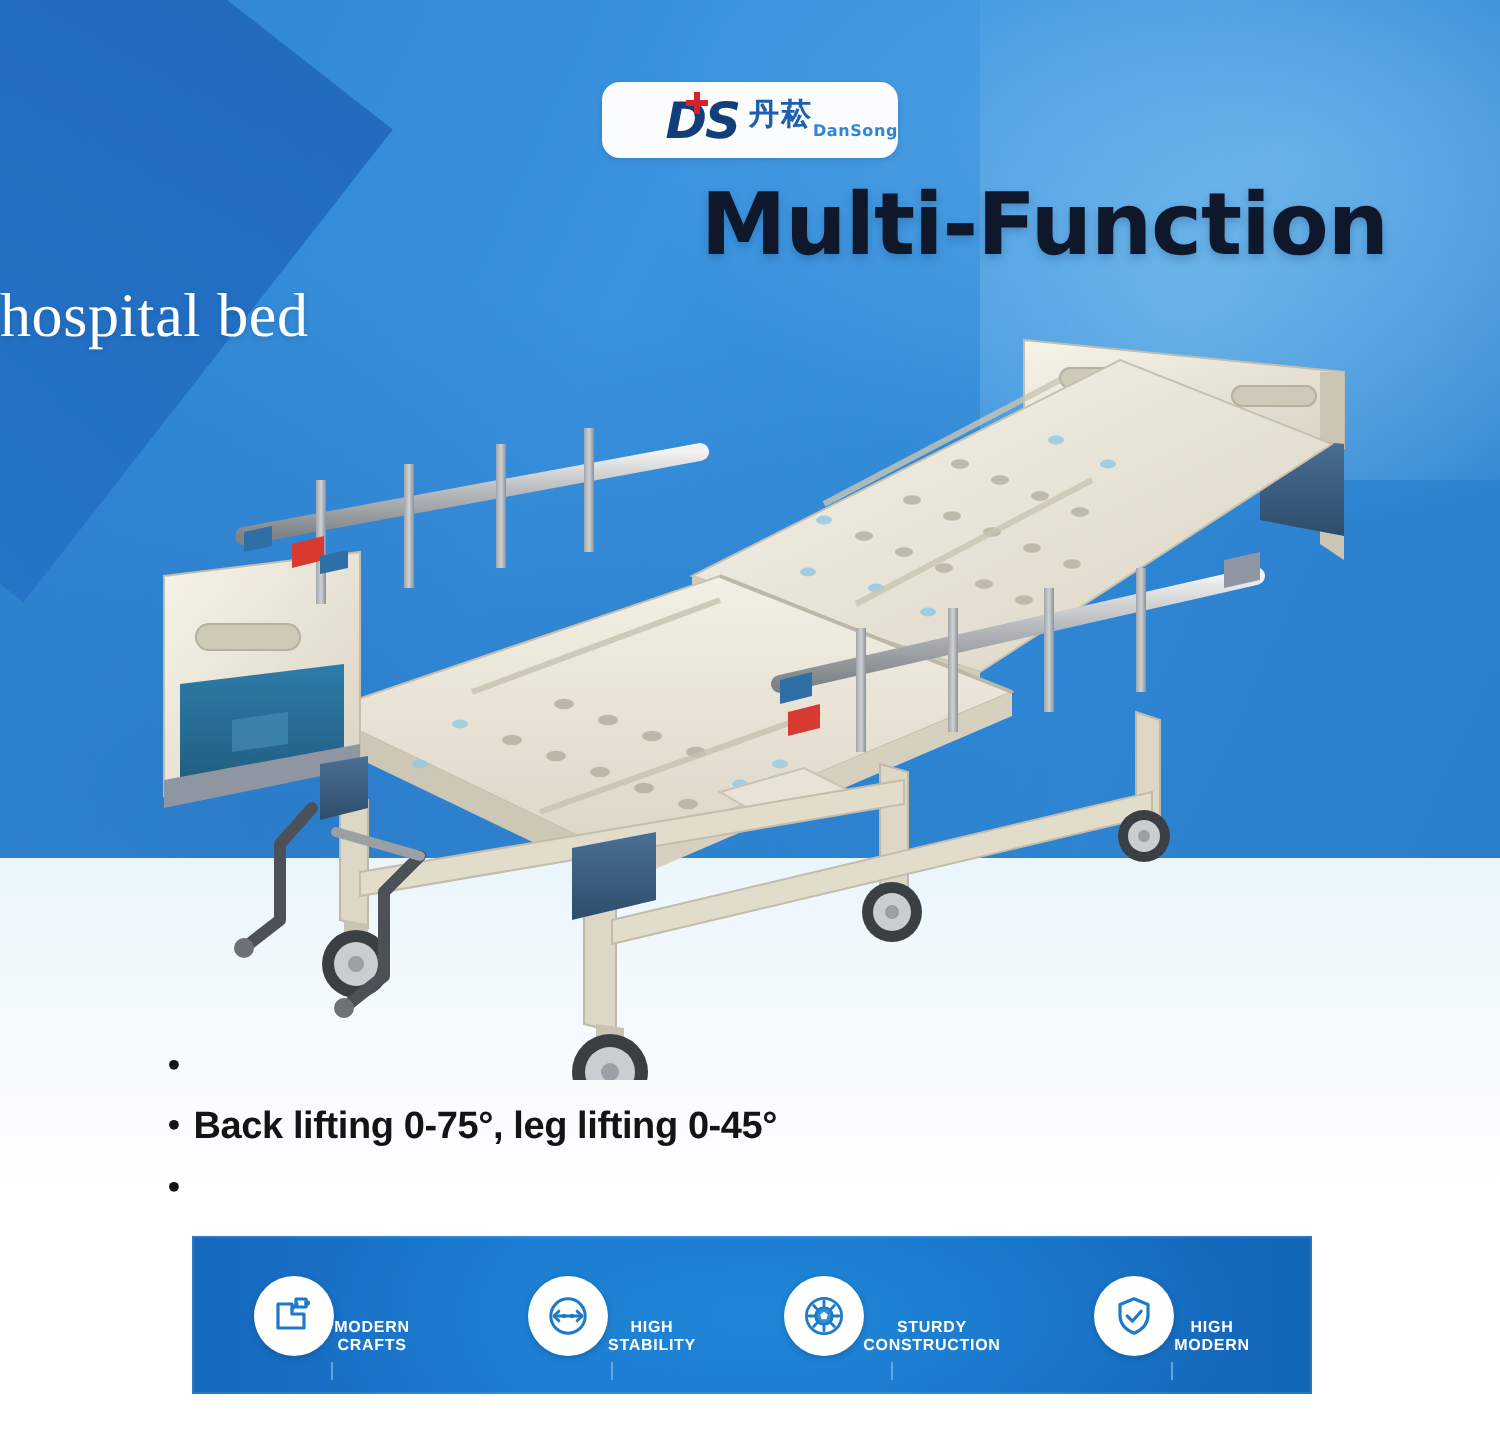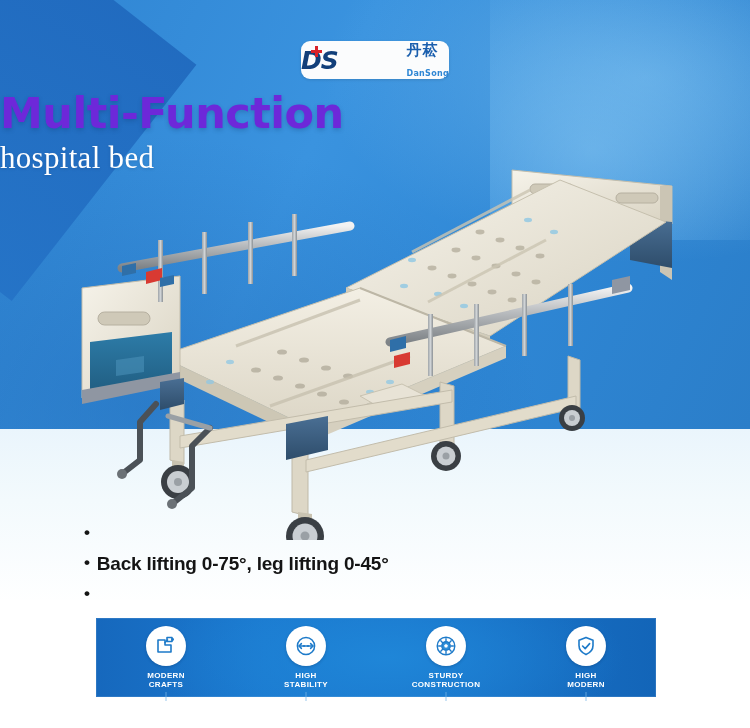--- a/index.html
+++ b/index.html
@@ -26,45 +26,45 @@
   }
   .hero-wedge2{
     position:absolute;right:-80px;top:-60px;width:340px;height:300px;
     background:radial-gradient(ellipse at 30% 70%, rgba(150,210,248,.45), rgba(150,210,248,0) 70%);
   }
 
   
   .logo{
     position:absolute;left:50%;top:41px;transform:translateX(-50%);
     width:148px;height:38px;border-radius:9px;background:#fbfcfd;
-    display:flex;align-items:center;justify-content:space-between;gap:5px;
+    display:flex;align-items:center;justify-content:flex-end;gap:5px;
     box-shadow:0 1px 3px rgba(0,0,0,.12);
   }
   .logo-ds{position:relative;display:flex;align-items:center;}
   .logo-ds .ds-text{
     font-family:"DejaVu Sans",sans-serif;font-weight:bold;font-style:italic;
     font-size:25px;color:#123f7a;letter-spacing:-1px;line-height:1;
   }
   .logo-cross{
     position:absolute;left:10px;top:-2px;width:11px;height:11px;
   }
   .logo-cross:before,.logo-cross:after{
     content:"";position:absolute;background:#d8222a;
   }
   .logo-cross:before{left:4px;top:0;width:3px;height:11px;}
   .logo-cross:after{left:0;top:4px;width:11px;height:3px;}
-  .logo-cn{display:flex;flex-direction:column;align-items:flex-start;line-height:1;}
+  .logo-cn{display:flex;flex-direction:row;align-items:flex-start;line-height:1;}
   .logo-cn .cn{font-family:"DejaVu Sans",sans-serif;font-size:15px;font-weight:bold;color:#1b5fae;letter-spacing:1px;}
   .logo-cn .py{font-family:"DejaVu Sans",sans-serif;font-size:8px;font-weight:bold;color:#2e86d4;letter-spacing:.3px;margin-top:12px;}
 
   
   .title-main{
-    position:absolute;left:0;top:88px;width:694px;text-align:left;
+    position:absolute;left:0;top:88px;width:694px;text-align:right;
     font-family:"DejaVu Sans",sans-serif;font-weight:bold;font-size:43px;
-    color:#6d28d9;letter-spacing:-0.5px;
+    color:#0f172a;letter-spacing:-0.5px;
     text-shadow:0 2px 4px rgba(10,50,100,.25);
   }
   .title-sub{
     position:absolute;left:0;top:140px;width:750px;text-align:left;
     font-family:"Liberation Serif","DejaVu Serif",serif;font-size:31px;
     color:#ffffff;letter-spacing:.3px;
     text-shadow:0 1px 3px rgba(10,50,100,.22);
   }
 
   
@@ -93,21 +93,21 @@
   
   .featurebar{
     position:absolute;left:96px;top:618px;width:560px;height:79px;
     background:
       radial-gradient(ellipse 330px 120px at 52% 50%, #1f86d8 0%, rgba(31,134,216,0) 72%),
       linear-gradient(90deg,#1668bd 0%,#1b79cf 30%,#1a75cb 55%,#1365b8 100%);
     display:flex;align-items:center;justify-content:space-around;
     box-shadow:0 0 0 1px rgba(255,255,255,.10) inset;
   }
   .feature{
-    display:flex;flex-direction:column;align-items:center;justify-content:center;
+    display:flex;flex-direction:row;align-items:flex-end;justify-content:center;
     width:118px;position:relative;
   }
   .fic{
     width:40px;height:40px;border-radius:50%;background:#ffffff;
     display:flex;align-items:center;justify-content:center;
     box-shadow:0 1px 3px rgba(0,30,70,.25);
   }
   .flabel{
     margin-top:5px;text-align:center;color:#ffffff;
     font-family:"Liberation Sans",sans-serif;font-size:8px;font-weight:bold;

